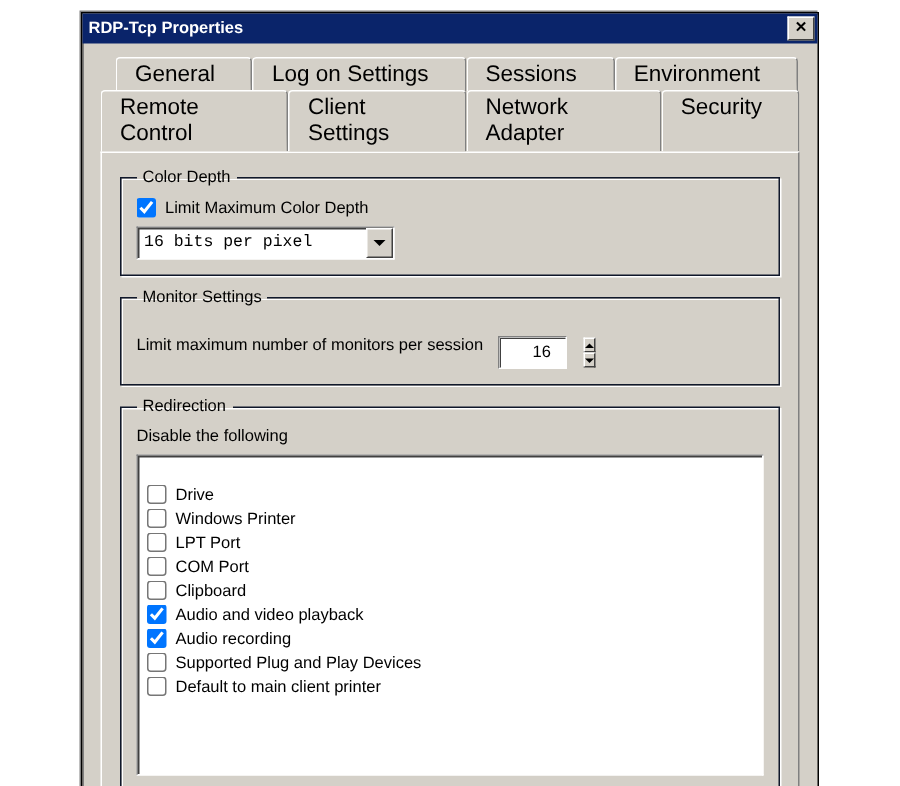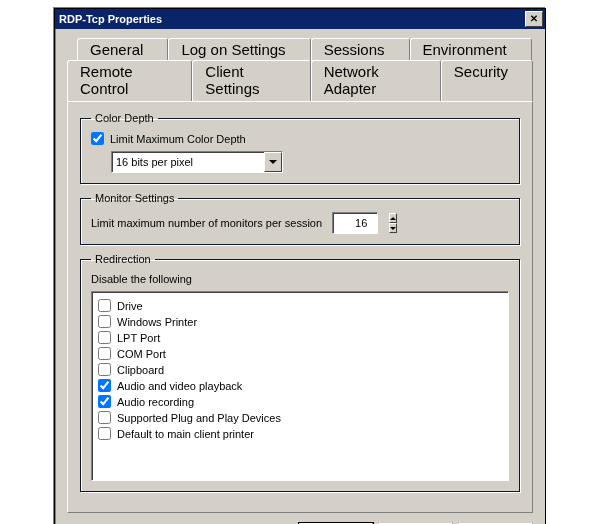--- a/index.html
+++ b/index.html
@@ -109,21 +109,21 @@
   .combo {
     width: 170px;
     height: 20px;
     background: #fff;
     border: 1px solid #808080;
     border-right-color: #fff;
     border-bottom-color: #fff;
     box-shadow: inset 1px 1px 0 #404040;
     display: flex;
     align-items: center;
-    margin-left: 20px;
+    font-family: Liberation Mono, monospace;
   }
   .combo .combo-text {
     flex: 1;
     padding: 0 4px;
     font-size: 11px;
   }
   .combo .combo-btn {
     width: 16px;
     height: 18px;
     background: #d4d0c8;
@@ -137,22 +137,23 @@
   .combo .combo-btn::after {
     content: "";
     display: block;
     width: 0; height: 0;
     border-left: 4px solid transparent;
     border-right: 4px solid transparent;
     border-top: 4px solid #000;
   }
   .monitor-row {
     display: flex;
-    align-items: center;
+    align-items: flex-start;
     gap: 10px;
+    margin-top: 12px;
   }
   .spinner {
     display: flex;
     width: 44px;
     height: 20px;
     background: #fff;
     border: 1px solid #808080;
     border-right-color: #fff;
     border-bottom-color: #fff;
     box-shadow: inset 1px 1px 0 #404040;
@@ -191,21 +192,21 @@
     border-right: 3px solid transparent;
     border-top: 3px solid #000;
   }
   .redir-box-label { margin-bottom: 6px; }
   .redir-list {
     background: #fff;
     border: 1px solid #808080;
     border-right-color: #fff;
     border-bottom-color: #fff;
     box-shadow: inset 1px 1px 0 #404040;
-    padding: 4px 6px;
+    padding: 16px 6px;
     height: 180px;
   }
   .redir-item {
     display: flex;
     align-items: center;
     gap: 6px;
     margin: 3px 0;
   }
   .button-row {
     display: flex;

